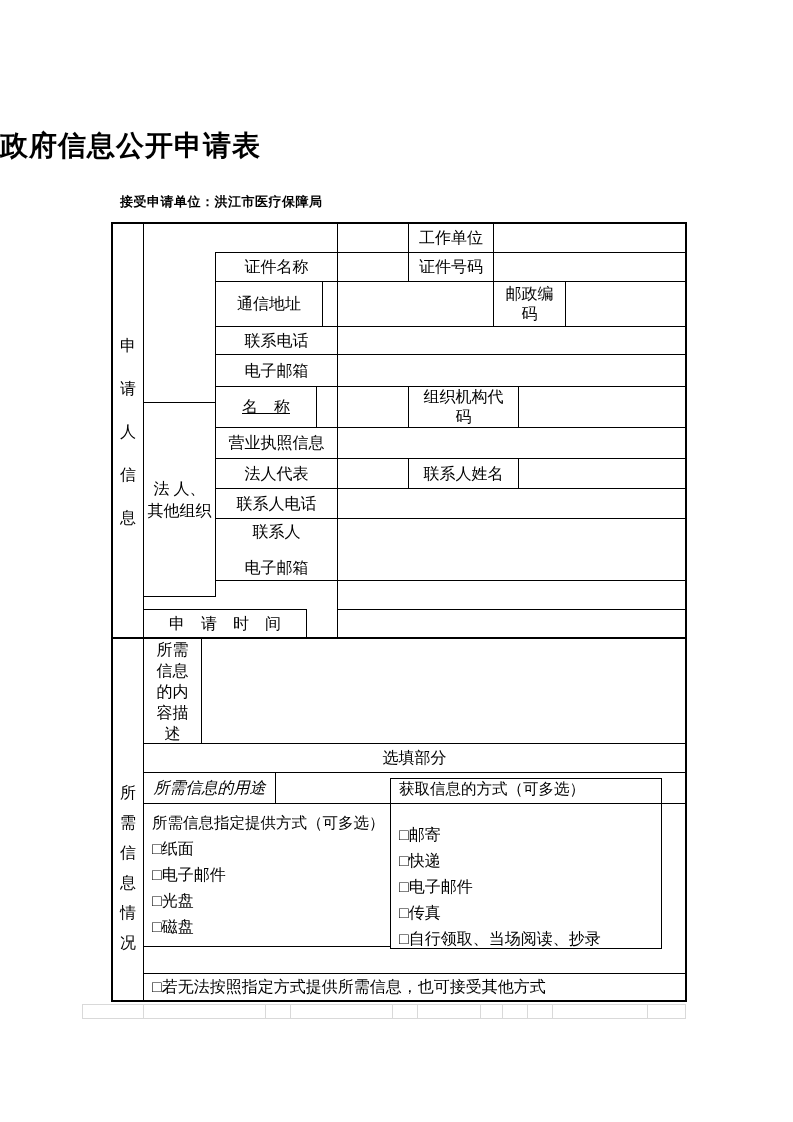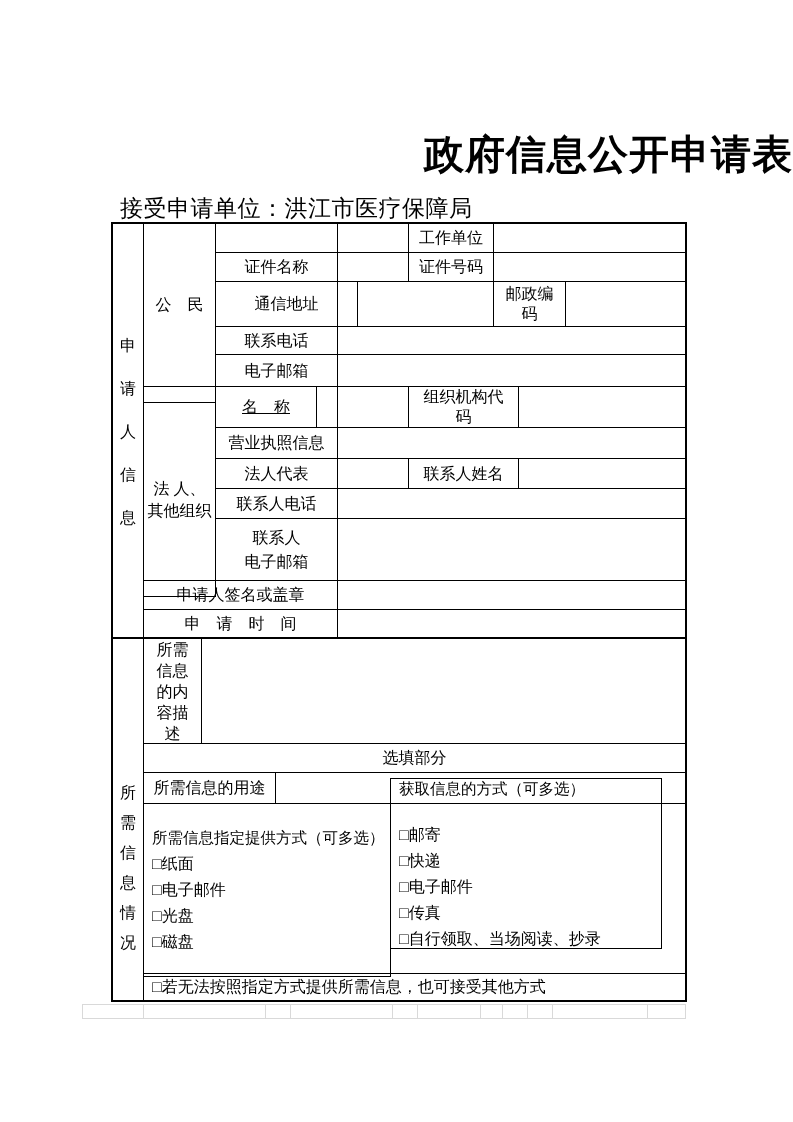--- a/index.html
+++ b/index.html
@@ -2,37 +2,37 @@
 <html><head>
 <meta charset="utf-8">
 <style>
   html,body { margin:0; padding:0; background:#fff; }
   .page {
     position:relative; width:793px; height:1122px; background:#fff;
     font-family:"Liberation Serif", serif; color:#000; overflow:hidden;
   }
   .doc-title {
     position:absolute; left:0; top:127px; width:100%;
-    text-align:right; font-size:40px; font-weight:bold; letter-spacing:1px;
+    text-align:left; font-size:28px; font-weight:bold; letter-spacing:1px;
   }
   .recipient {
     position:absolute; left:120px; top:193px;
-    font-size:23px; letter-spacing:0.5px;
+    font-size:13px; letter-spacing:0.5px;font-weight:bold;
   }
   .cell {
     position:absolute; box-sizing:border-box; border:1px solid #000;
     display:flex; align-items:center; justify-content:center;
     text-align:center; font-size:16px; line-height:1.32;
     white-space:pre-line; background:transparent;
   }
   .vlab  { line-height:43px; }
   .vlab2 { line-height:30px; padding-top:96px; }
   .lh20 { line-height:20px; }
   .lh21 { line-height:21px; }
-  .lh28 { line-height:24px; }
+  .lh28 { line-height:36px; }
   .grp  { line-height:22px; }
   .cbx {
     flex-direction:column; align-items:flex-start; justify-content:center;
     text-align:left; padding:10px 8px;
   }
   .cbx-title { white-space:nowrap; font-size:15.5px; line-height:26px; }
   .cbx-item  { white-space:nowrap; font-size:16px;   line-height:26px; }
   .leftrow { justify-content:flex-start; text-align:left; padding-left:8px; white-space:nowrap; }
   .outer {
     position:absolute; left:111px; top:222px; width:576px; height:780px;
@@ -60,34 +60,33 @@
 人
 信
 息</div>
   <div class="cell vlab2" style="left:112px;top:638px;width:32px;height:363px;">所
 需
 信
 息
 情
 况</div>
 
-  <div class="cell grp" style="left:143px;top:223px;width:73px;height:164px;">公　民</div>
   <div class="cell grp" style="left:143px;top:386px;width:73px;height:195px;margin-top:16px;">法 人、
 其他组织</div>
 
   <div class="cell" style="left:337px;top:223px;width:72px;height:30px;"></div>
   <div class="cell" style="left:408px;top:223px;width:86px;height:30px;">工作单位</div>
   <div class="cell" style="left:493px;top:223px;width:193px;height:30px;"></div>
 
   <div class="cell" style="left:215px;top:252px;width:123px;height:30px;">证件名称</div>
   <div class="cell" style="left:337px;top:252px;width:72px;height:30px;"></div>
   <div class="cell" style="left:408px;top:252px;width:86px;height:30px;">证件号码</div>
   <div class="cell" style="left:493px;top:252px;width:193px;height:30px;"></div>
 
-  <div class="cell" style="left:215px;top:281px;width:143px;height:46px;">通信地址</div>
+  <div class="cell" style="left:215px;top:281px;width:108px;height:46px;">通信地址</div>
   <div class="cell" style="left:337px;top:281px;width:157px;height:46px;"></div>
   <div class="cell lh20" style="left:493px;top:281px;width:73px;height:46px;">邮政编
 码</div>
   <div class="cell" style="left:565px;top:281px;width:121px;height:46px;"></div>
 
   <div class="cell" style="left:215px;top:326px;width:123px;height:29px;">联系电话</div>
   <div class="cell" style="left:337px;top:326px;width:349px;height:29px;"></div>
 
   <div class="cell" style="left:215px;top:354px;width:123px;height:33px;">电子邮箱</div>
   <div class="cell" style="left:337px;top:354px;width:349px;height:33px;"></div>
@@ -106,38 +105,37 @@
   <div class="cell" style="left:408px;top:458px;width:111px;height:31px;">联系人姓名</div>
   <div class="cell" style="left:518px;top:458px;width:168px;height:31px;"></div>
 
   <div class="cell" style="left:215px;top:488px;width:123px;height:31px;">联系人电话</div>
   <div class="cell" style="left:337px;top:488px;width:349px;height:31px;"></div>
 
   <div class="cell lh28" style="left:215px;top:518px;width:123px;height:63px;">联系人
 电子邮箱</div>
   <div class="cell" style="left:337px;top:518px;width:349px;height:63px;"></div>
 
-  <div class="cell" style="left:143px;top:580px;width:195px;height:30px;">申请人签名或盖章</div>
   <div class="cell" style="left:337px;top:580px;width:349px;height:30px;"></div>
-  <div class="cell" style="left:143px;top:609px;width:195px;height:30px;">申　请　时　间</div>
+  <div class="cell" style="left:143px;top:609px;width:164px;height:30px;">申　请　时　间</div>
   <div class="cell" style="left:337px;top:609px;width:349px;height:30px;"></div>
 
   <div class="cell lh21" style="left:143px;top:638px;width:59px;height:106px;">所需
 信息
 的内
 容描
 述</div>
   <div class="cell" style="left:201px;top:638px;width:485px;height:106px;"></div>
 
   <div class="cell" style="left:143px;top:743px;width:543px;height:30px;">选填部分</div>
 
-  <div class="cell" style="left:143px;top:772px;width:133px;height:32px;">所需信息的用途</div>
+  <div class="cell" style="left:143px;top:772px;width:133px;height:32px;font-style:italic;">所需信息的用途</div>
   <div class="cell" style="left:275px;top:772px;width:411px;height:32px;"></div>
 
-  <div class="cell cbx" style="left:143px;top:803px;width:248px;height:174px;">
+  <div class="cell cbx" style="left:143px;top:803px;width:248px;height:144px;">
     <div class="cbx-title">所需信息指定提供方式（可多选）</div>
     <div><div class="cbx-item">□纸面</div><div class="cbx-item">□电子邮件</div><div class="cbx-item">□光盘</div><div class="cbx-item">□磁盘</div></div>
   </div>
   <div class="cell cbx" style="left:390px;top:778px;width:272px;height:171px;gap:20px;">
     <div class="cbx-title">获取信息的方式（可多选）</div>
     <div><div class="cbx-item">□邮寄</div><div class="cbx-item">□快递</div><div class="cbx-item">□电子邮件</div><div class="cbx-item">□传真</div><div class="cbx-item">□自行领取、当场阅读、抄录</div></div>
   </div>
 
   <div class="cell leftrow" style="left:143px;top:973px;width:543px;height:28px;">
     <span>□</span>

